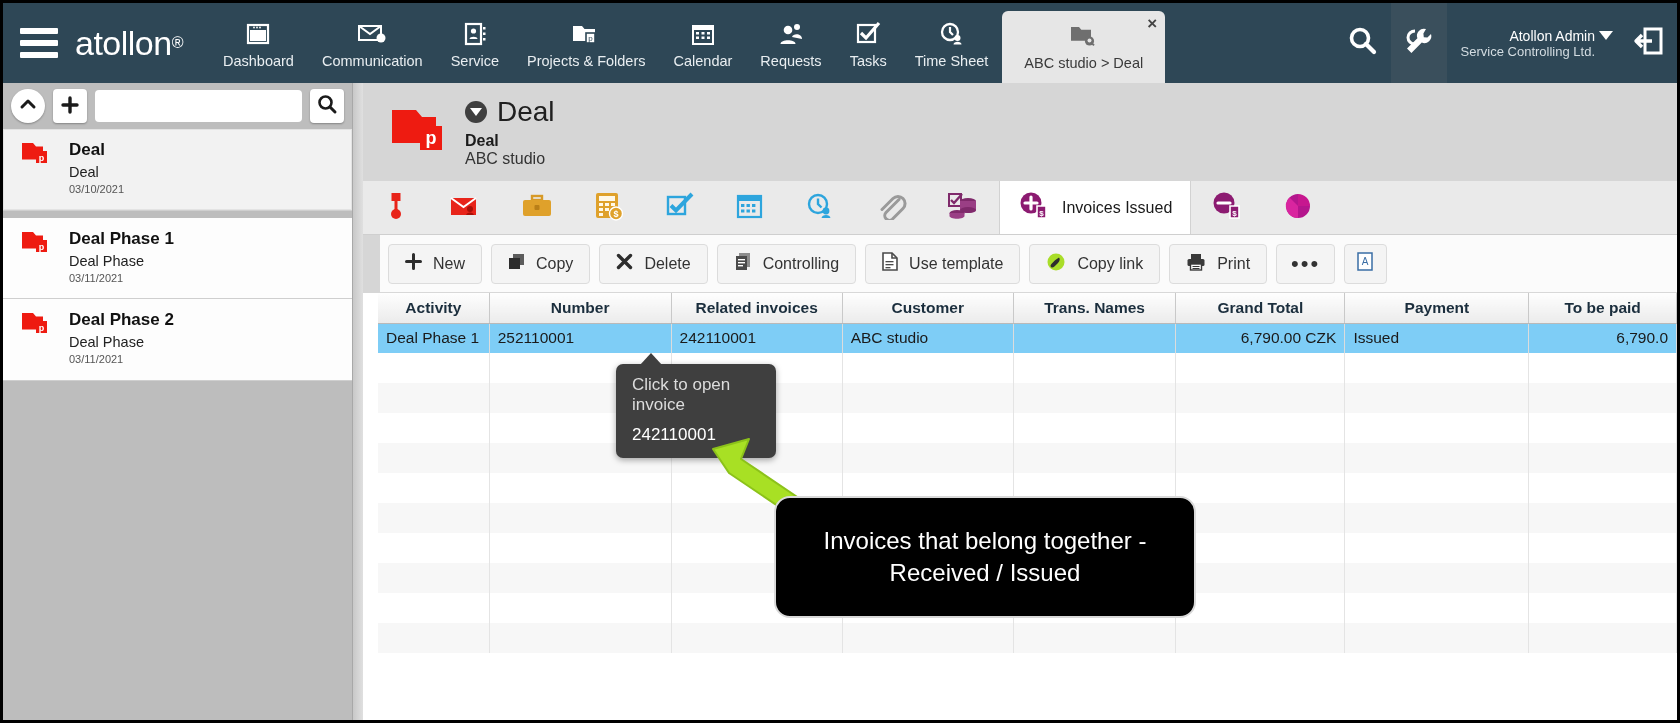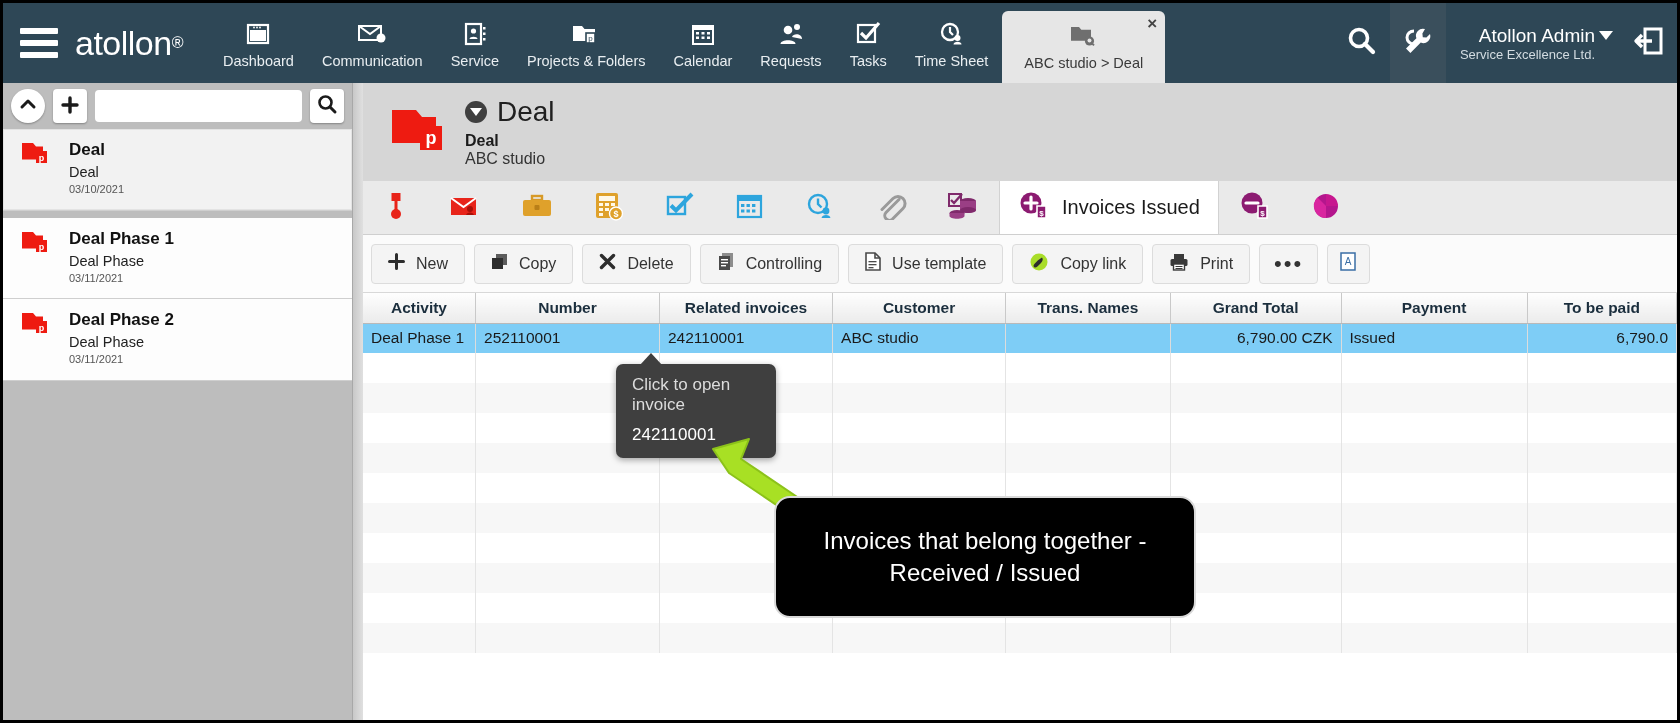--- a/index.html
+++ b/index.html
@@ -69,21 +69,21 @@
   .navbtn {
     width: 56px; display: flex; align-items: center; justify-content: center;
     cursor: pointer;
   }
   .navbtn.alt { background: #3a4f5c; }
   .userbox {
     display: flex; flex-direction: column; justify-content: center;
     align-items: flex-end; padding: 0 26px 0 14px; color: #fff;
     cursor: pointer; position: relative;
   }
-  .userbox .uname { font-size: 19px; }
+  .userbox .uname { font-size: 14px; }
   .userbox .ucomp { font-size: 13px; color: #d3dce1; }
   .userbox .caret {
     position:absolute; right: 8px; top: 28px;
     width:0;height:0;border-left:7px solid transparent;border-right:7px solid transparent;border-top:9px solid #fff;
   }
 
   
   .body {
     position: absolute; left: 0; top: 80px; right: 0; bottom: 0;
     display: flex;
@@ -158,38 +158,38 @@
     border-bottom: 1px solid #cfcfcf;
   }
   .itab {
     display: flex; align-items: center; justify-content: center;
     padding: 0 20px; cursor: pointer; position: relative;
   }
   .itab.active {
     background: #ffffff; gap: 12px; padding: 0 18px;
     border-left: 1px solid #d2d2d2; border-right: 1px solid #d2d2d2;
   }
-  .itab.active .ilabel { font-size: 20px; color:#1a1a1a; white-space:nowrap;}
+  .itab.active .ilabel { font-size: 16px; color:#1a1a1a; white-space:nowrap;}
 
   
   .toolbar {
     height: 58px; background: #fbfbfb; display:flex; align-items:center;
-    gap: 9px; padding: 0 8px 0 8px; border-bottom:1px solid #d8d8d8;
+    gap: 9px; padding: 0 8px 0 8px; border-bottom:1px solid #d8d8d8;margin-left:17px;
   }
   .tbtn {
     height: 40px; background: #f4f4f4;
     border: 1px solid #dcdcdc; border-radius: 4px;
     display: flex; align-items: center; gap: 11px;
     padding: 0 16px; font-size: 16px; color: #333; cursor:pointer;
     white-space: nowrap;
   }
   .tbtn.dots { padding: 0 14px; font-size: 22px; letter-spacing:2px; color:#333; }
 
   
-  .tablewrap { flex: 1; background: #fff; overflow: hidden; position: relative; }
+  .tablewrap { flex: 1; background: #fff; overflow: hidden; position: relative; padding-left: 15px; }
   table.grid { width: 100%; border-collapse: collapse; table-layout: fixed; }
   table.grid th {
     background: linear-gradient(to bottom,#fefefe,#ebebeb);
     border-right: 1px solid #c9c9c9; border-bottom: 1px solid #b9b9b9;
     font-size: 15.5px; color: #1b2e3d; font-weight: bold;
     height: 30px; text-align: center; padding: 0 6px;
     cursor: pointer;
   }
   table.grid td {
     border-right: 1px solid #dcdcdc;
@@ -376,21 +376,21 @@
       <div class="navbtn alt">
         <span>
           <svg width="34" height="34" viewBox="0 0 34 34">
               <path d="M24 5a7 7 0 00-8.6 9.2L5 24.6 9.4 29l10.4-10.4A7 7 0 0029 10l-3.6 3.6-3.6-.4-.4-3.6z" fill="#fff"></path>
               <path d="M13 7c-4 0-7 3-7 6.5S9 20 13 20" fill="none" stroke="#fff" stroke-width="3"></path>
             </svg>
         </span>
       </div>
       <div class="userbox">
         <div class="uname">Atollon Admin</div>
-        <div class="ucomp">Service Excellence Ltd.</div>
+        <div class="ucomp">Service Controlling Ltd.</div>
         <span class="caret"></span>
       </div>
       <div class="navbtn">
         <span>
           <svg width="34" height="34" viewBox="0 0 34 34">
               <rect x="13" y="5" width="16" height="24" fill="none" stroke="#fff" stroke-width="3"></rect>
               <path d="M20 17H4m6-6l-6 6 6 6" fill="none" stroke="#fff" stroke-width="3.4" stroke-linejoin="round"></path>
             </svg>
         </span>
       </div>

